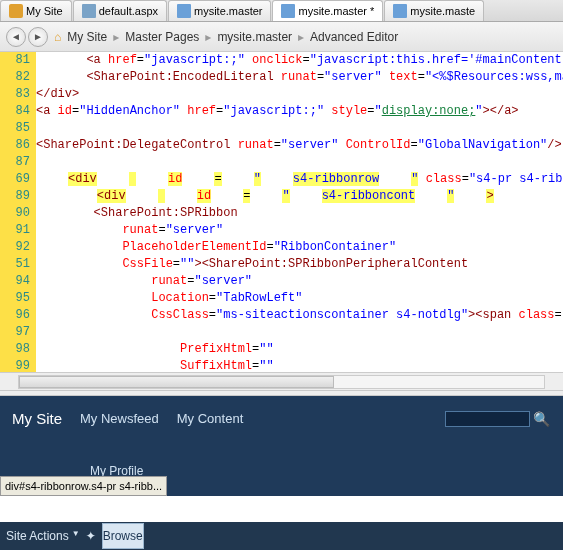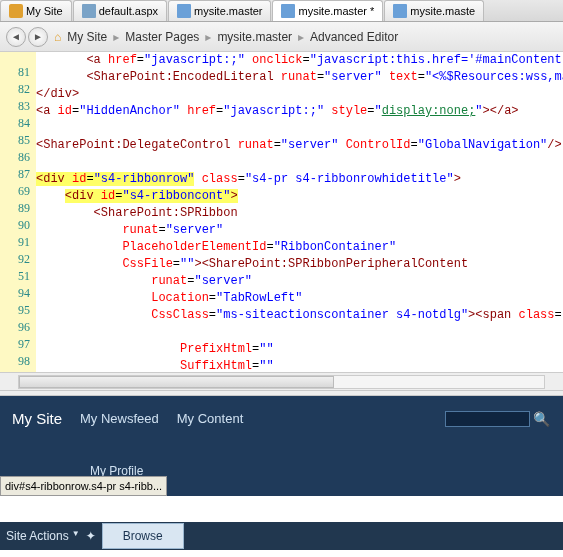--- a/index.html
+++ b/index.html
@@ -15,28 +15,28 @@
 .toolbar { display: flex; align-items: center; gap: 6px; padding: 3px 6px; background: linear-gradient(#f5f5f5, #e4e4e4); border-bottom: 1px solid #ccc; height: 30px; font-size: 12px; }
 .nav-btns { display: flex; gap: 2px; }
 .rnd-btn { width: 20px; height: 20px; border-radius: 10px; border: 1px solid #aaa; background: radial-gradient(#fff,#ddd); display: flex; align-items: center; justify-content: center; color: #555; font-size: 10px; }
 .crumb { display: flex; align-items: center; gap: 6px; color: #333; }
 .crumb .sep { color: #999; }
 .crumb a { color: #333; text-decoration: none; }
 .home-ico { color: #e0a030; }
 
 
 .editor { display: flex; font-family: Consolas, "Courier New", monospace; font-size: 12px; background: #fff; height: 320px; overflow: hidden; position: relative; }
-.gutter { background: #fef9c3; color: #2a8a8a; text-align: right; padding: 12px 6px; width: 36px; user-select: none; line-height: 17px; font-family: Liberation Serif, serif; }
+.gutter { background: #fde047; color: #2a8a8a; text-align: right; padding: 0 6px; width: 36px; user-select: none; line-height: 17px; }
 .code { flex: 1; white-space: pre; line-height: 17px; color: #000; overflow: hidden; }
 .c-tag { color: #8b0000; }
 .c-attr { color: #ff0000; }
 .c-str { color: #0000ff; }
 .c-link { color: #0000ff; }
 .c-linkr { color: #15803d; text-decoration: underline; }
-.hl { background: #ffff66; }
+.hl { background: #ffff66; margin-left: 32px; }
 
 .hscroll { height: 18px; background: #eee; border-top: 1px solid #ccc; display: flex; align-items: center; }
 .hscroll .track { margin: 0 18px; height: 14px; flex: 1; background: #f5f5f5; border: 1px solid #ccc; position: relative; }
 .hscroll .thumb { position: absolute; left: 0; width: 60%; height: 100%; background: linear-gradient(#f0f0f0,#d9d9d9); border: 1px solid #bbb; }
 
 .divider { height: 6px; background: #eee; border-top: 1px solid #c9c9c9; border-bottom: 1px solid #c9c9c9; }
 
 
 .preview { background: #1f3a5a; color: #cfe0f0; height: 100px; position: relative; }
 .p-nav { display: flex; align-items: center; gap: 18px; padding: 14px 12px 6px; font-size: 13px; }
@@ -48,21 +48,21 @@
 .p-sub { position: absolute; bottom: 18px; left: 90px; font-size: 12px; }
 .status { position: absolute; bottom: 0; left: 0; background: #eceade; color: #000; font-size: 11px; padding: 3px 4px; border: 1px solid #999; white-space: nowrap; max-width: 180px; overflow: hidden; text-overflow: ellipsis; }
 
 .gap2 { height: 26px; background: #fff; }
 
 
 .ribbon { display: flex; align-items: center; gap: 6px; background: #21374f; height: 28px; padding-left: 6px; font-size: 12px; }
 .site-act { color: #d9e6f2; display: flex; align-items: flex-start; gap: 3px; }
 .site-act .dd { font-size: 8px; }
 .cog { color: #d9e6f2; }
-.browse { background: #d9e6f2; color: #1a3350; padding: 5px 20px; border: 1px solid #9bb7d0; }
+.browse { background: #d9e6f2; color: #1a3350; padding: 5px 0; border: 1px solid #9bb7d0; }
 </style>
 </head>
 <body>
 
 <div class="tab-bar" id="tab-bar">
     <div class="tab">
       <span class="tab-icon" style="background: rgb(224, 160, 48); border-radius: 2px;"></span>
       <span>My Site</span>
     </div>
     <div class="tab">

